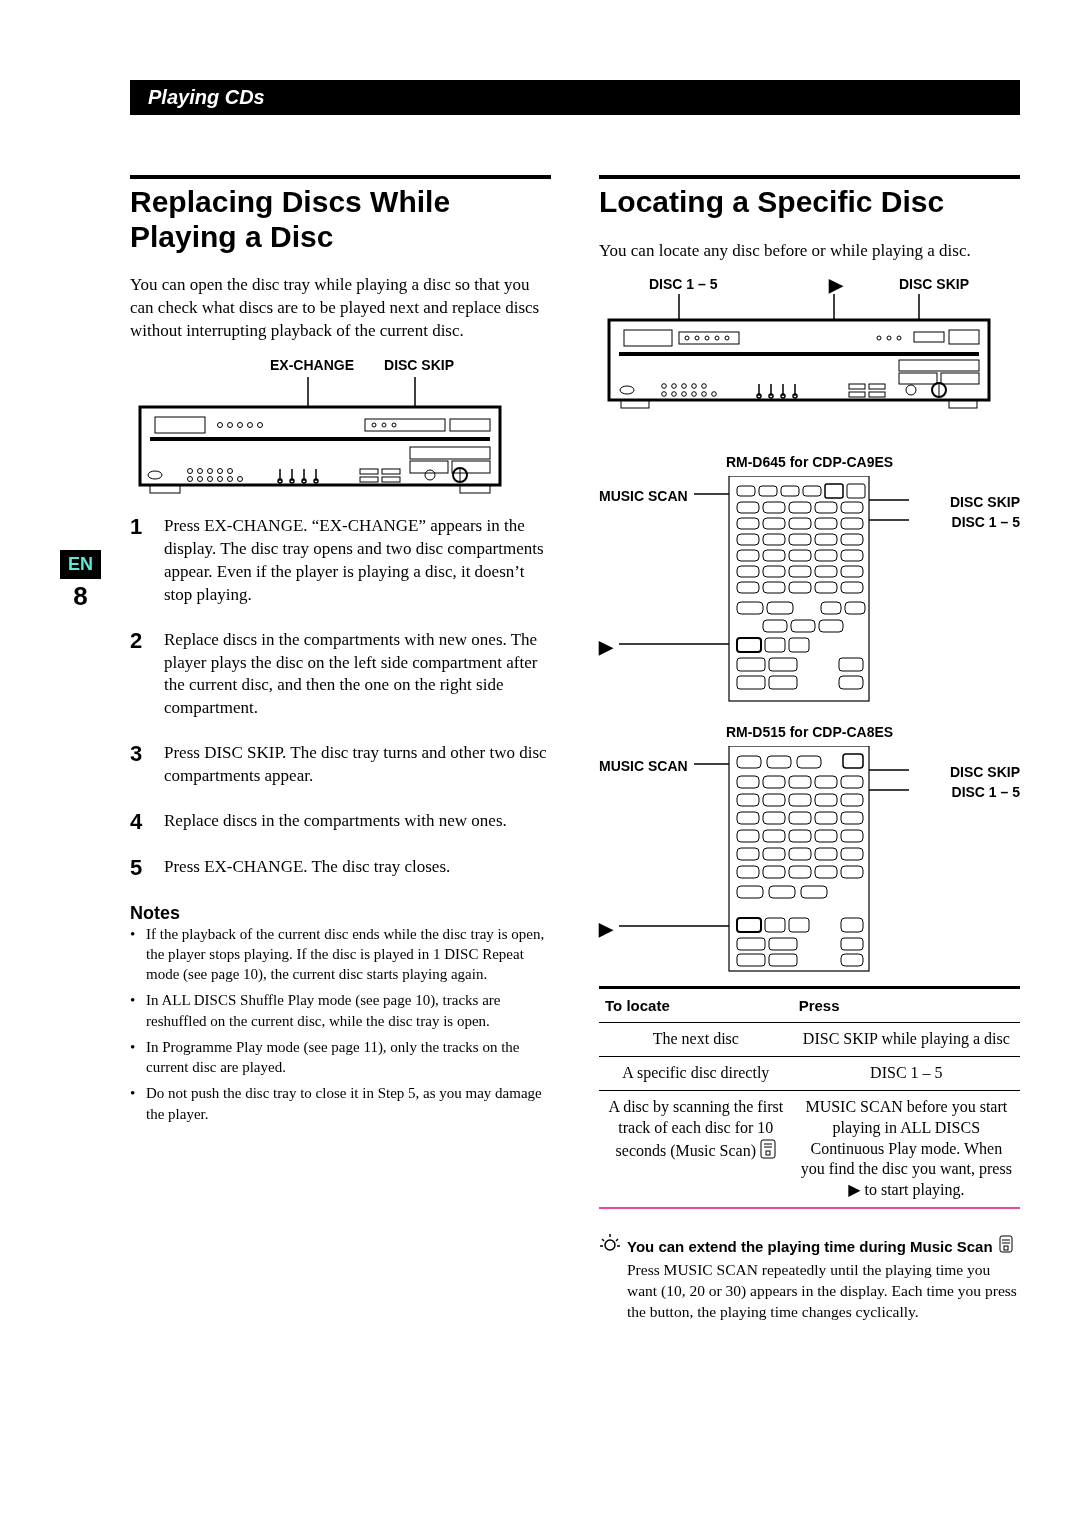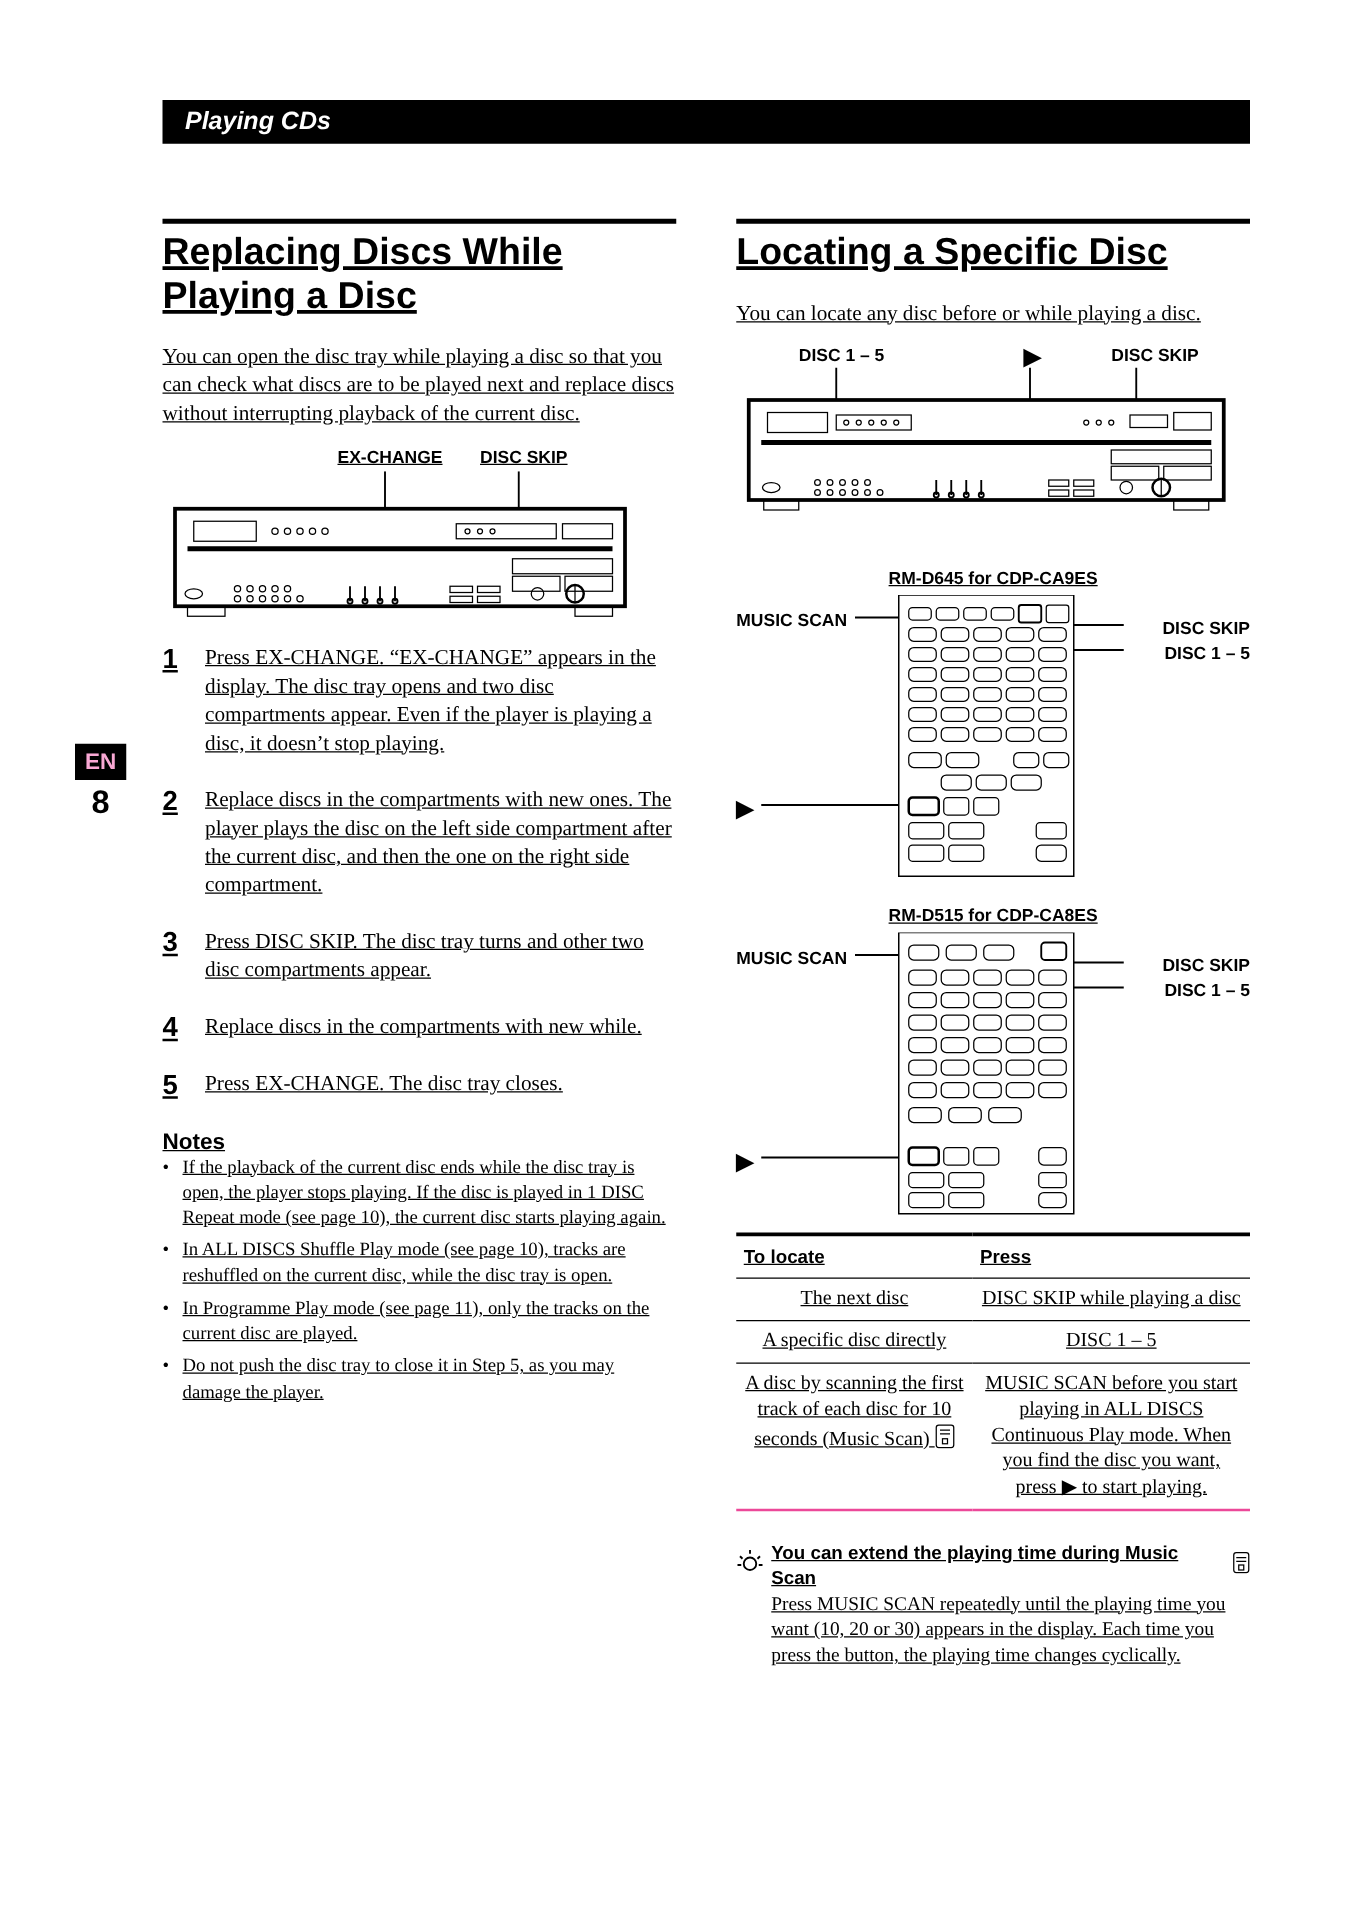--- a/index.html
+++ b/index.html
@@ -5,22 +5,21 @@
   * { box-sizing: border-box; margin: 0; padding: 0; }
   body {
     width: 1080px;
     height: 1528px;
     background: #fff;
     font-family: "Palatino Linotype", Palatino, "Book Antiqua", serif;
     color: #000;
     position: relative;
   }
   .page {
-    padding: 80px 80px 60px 130px;
-    text-decoration: underline;
+    padding: 80px 60px 60px 130px;
   }
   .section-bar {
     background: #000;
     color: #fff;
     font-family: "Segoe UI", Arial, sans-serif;
     font-weight: bold;
     font-style: italic;
     font-size: 20px;
     padding: 6px 18px;
     margin-bottom: 60px;
@@ -111,25 +110,24 @@
 
   .side-tab {
     position: absolute;
     left: 60px;
     top: 550px;
     text-align: center;
     font-family: "Segoe UI", Arial, sans-serif;
   }
   .side-tab .lang {
     background: #000;
-    color: #f9a8d4;
+    color: #5eead4;
     font-weight: bold;
     font-size: 18px;
     padding: 4px 8px;
-    margin-top: 45px;
   }
   .side-tab .pg {
     font-weight: 800;
     font-size: 26px;
     padding-top: 2px;
   }
 
   
   .callout-label {
     font-family: "Segoe UI", Arial, sans-serif;
@@ -292,21 +290,21 @@
             <span class="num">2</span>
             <span class="step-body">Replace discs in the compartments with new ones. The player plays the disc on the left side compartment after the current disc, and then the one on the right side compartment.</span>
           </li>
         <li>
             <span class="num">3</span>
             <span class="step-body">Press DISC SKIP.
 The disc tray turns and other two disc compartments appear.</span>
           </li>
         <li>
             <span class="num">4</span>
-            <span class="step-body">Replace discs in the compartments with new while.</span>
+            <span class="step-body">Replace discs in the compartments with new ones.</span>
           </li>
         <li>
             <span class="num">5</span>
             <span class="step-body">Press EX-CHANGE.
 The disc tray closes.</span>
           </li>
       </ol>
 
       <div class="notes-head">Notes</div>
       <ul class="notes">

